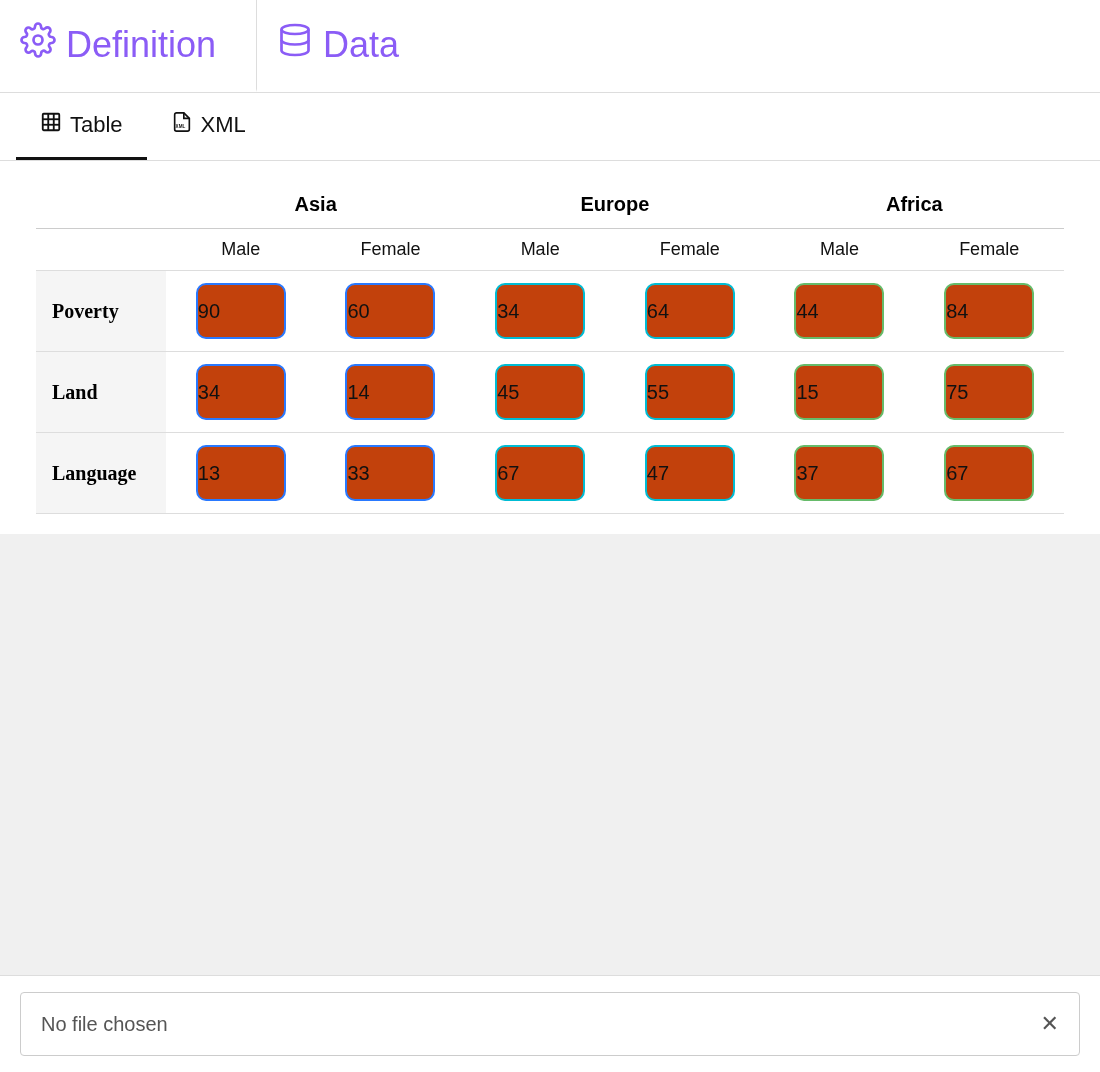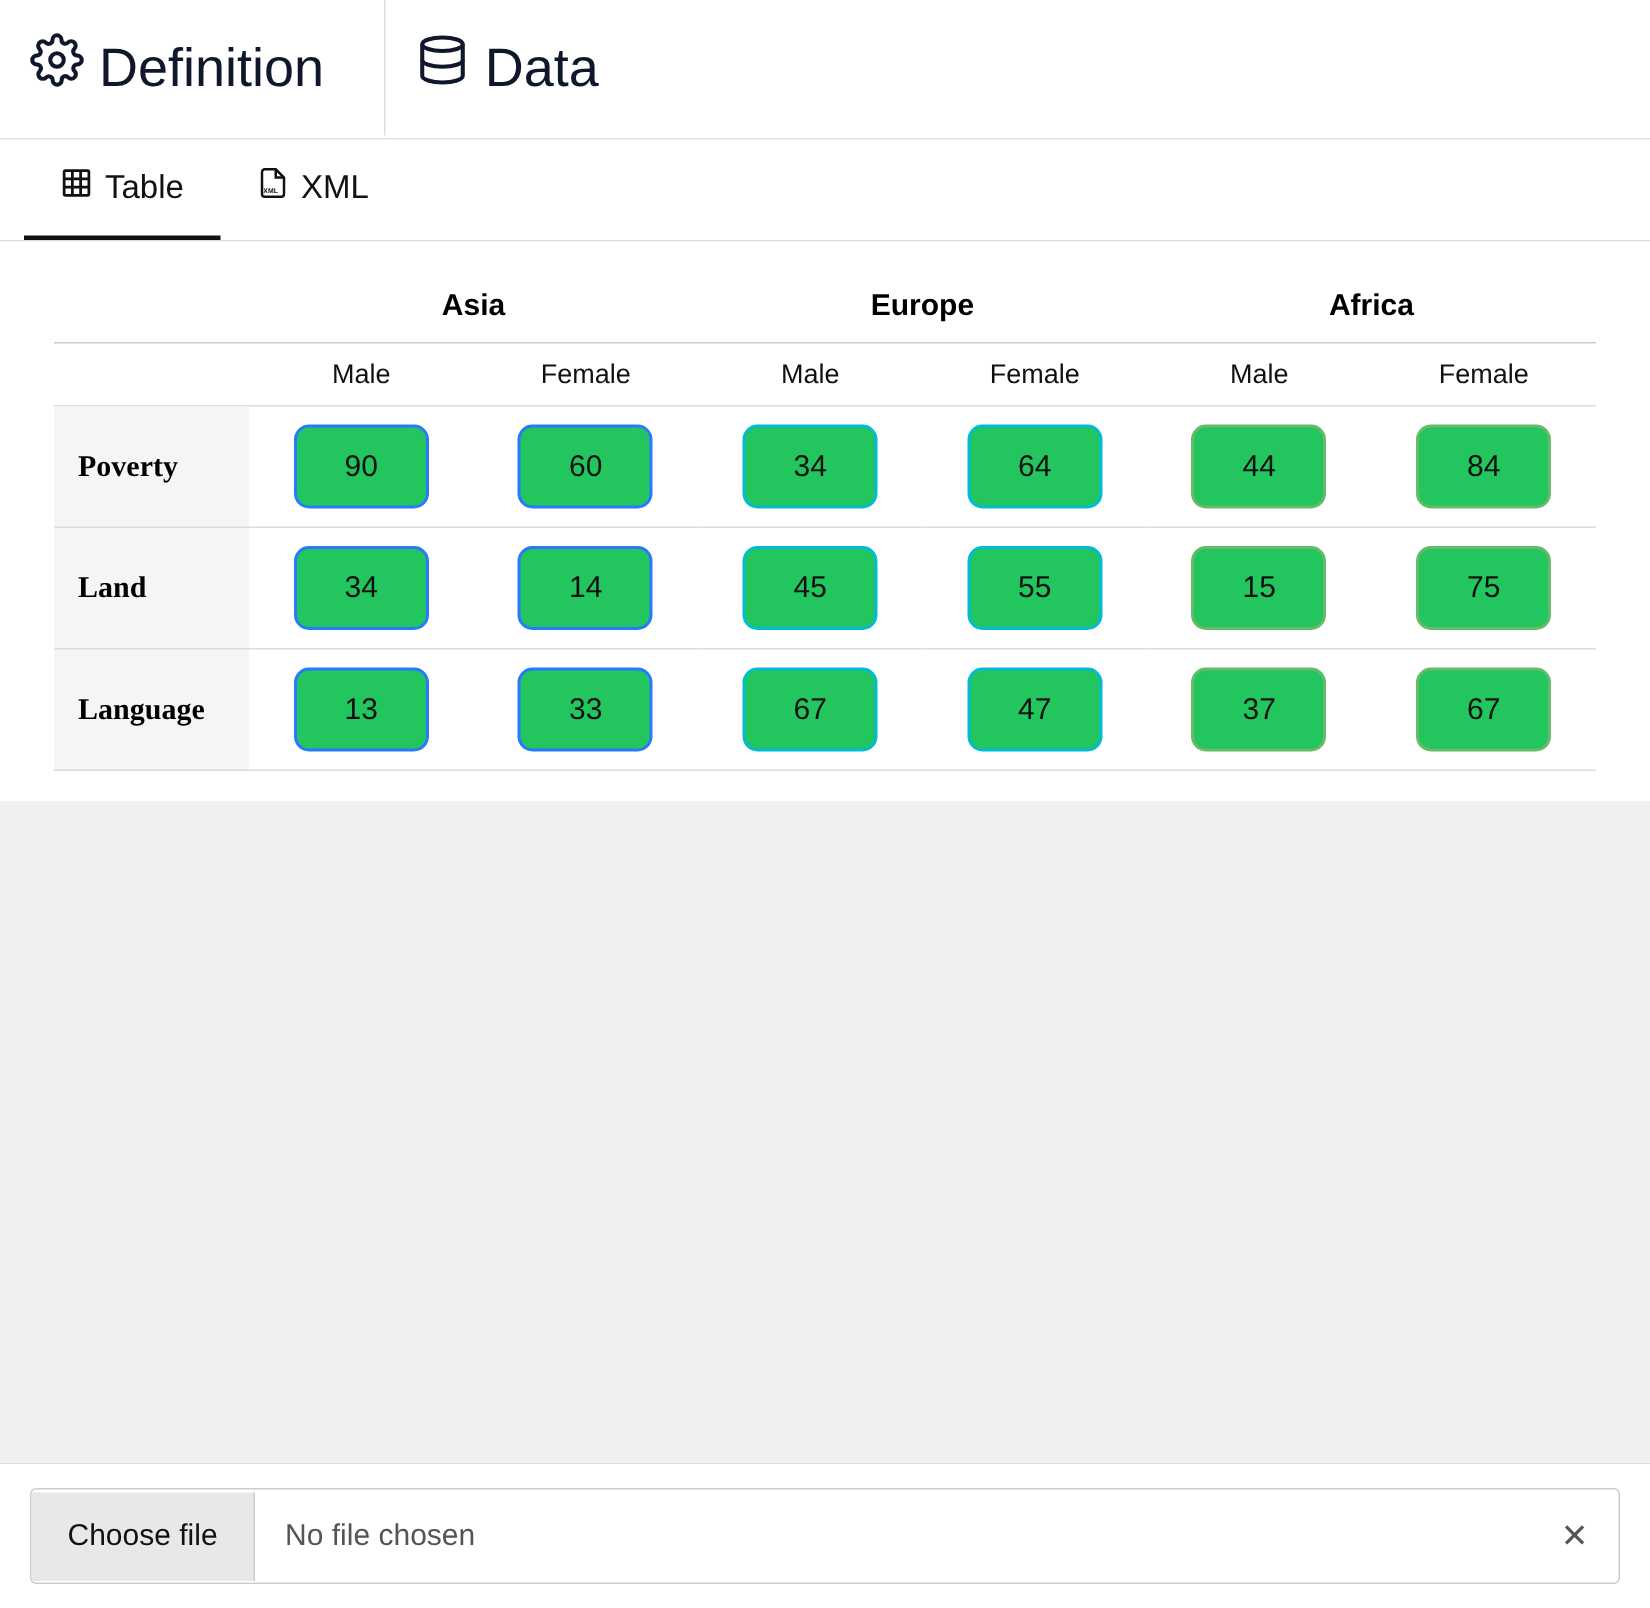--- a/index.html
+++ b/index.html
@@ -18,21 +18,21 @@
     }
     .top-tab {
       display: flex;
       align-items: center;
       gap: 10px;
       padding: 22px 40px 22px 20px;
       font-size: 36px;
       font-weight: 500;
       cursor: pointer;
       border-bottom: 3px solid transparent;
-      color: #0f172a;
+      color: #8b5cf6;
     }
     .top-tab:first-child {
       border-right: 1px solid #ddd;
     }
     .top-tab svg {
       width: 36px;
       height: 36px;
     }
 
     
@@ -107,23 +107,23 @@
       min-width: 120px;
       font-family: Liberation Serif, serif;
     }
 
     .cell-input {
       width: 90px;
       height: 56px;
       border-radius: 10px;
       border: 2px solid #aaa;
       font-size: 20px;
-      text-align: center;
+      text-align: left;
       outline: none;
-      background: #22c55e;
+      background: #c2410c;
       color: #111;
     }
 
     .cell-input.blue { border-color: #2979ff; }
     .cell-input.cyan { border-color: #00bcd4; }
     .cell-input.green { border-color: #66bb6a; }
 
     
     .bottom-area {
       position: fixed;
@@ -281,17 +281,16 @@
             <td><input type="text" class="cell-input green" value="37" style=""></td>
             <td><input type="text" class="cell-input green" value="67" style=""></td>
           </tr>
         </tbody>
     </table>
   </div>
 </div>
 
 <div class="bottom-area">
   <div class="file-chooser-row">
-    <button class="choose-file-btn">Choose file</button>
     <span class="no-file-text">No file chosen</span>
     <button class="clear-btn">✕</button>
   </div>
 </div>
 
 </body></html>

